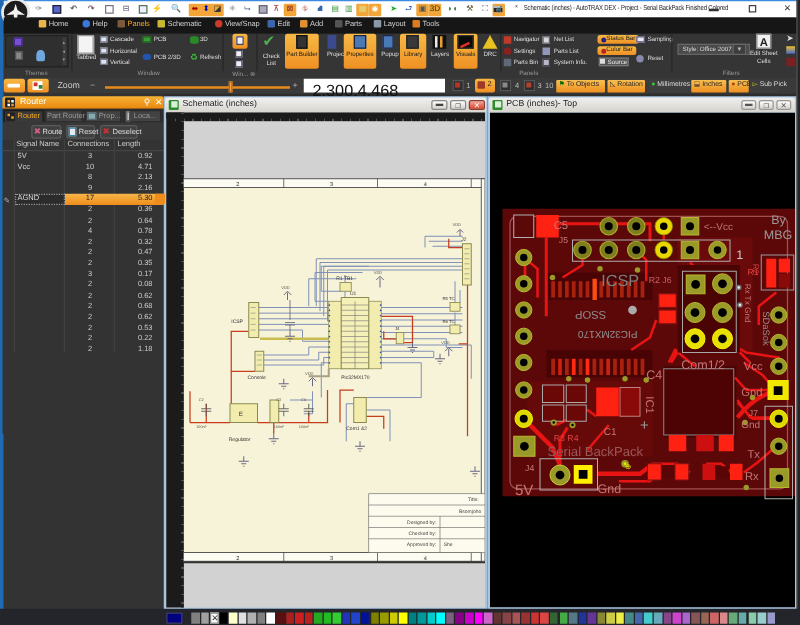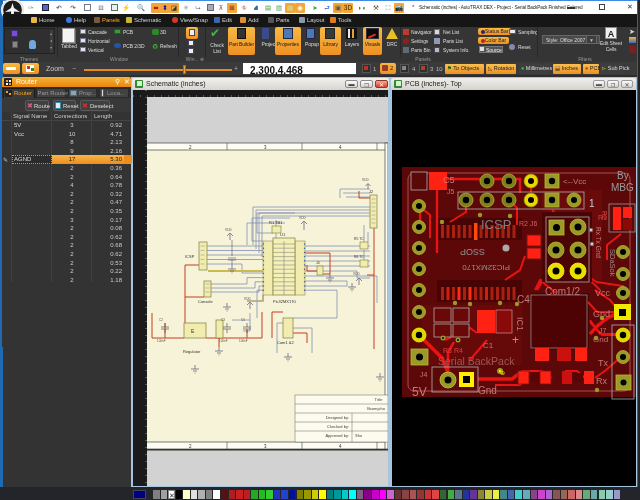--- a/index.html
+++ b/index.html
@@ -195,21 +195,21 @@
   <div class="abs obtn" style="left:22px;top:1px;width:17px;height:11px;"></div>
   <div class="abs" style="left:26px;top:3px;width:8px;height:7px;background:#fff;"></div>
   <div class="abs" style="left:27px;top:4px;width:3px;height:3px;background:#c33;"></div>
     <div class="abs" style="left:31px;top:6px;width:3px;height:3px;background:#383;"></div>
   <div class="abs" style="left:46px;top:3px;font-size:7px;color:#ccc;">Zoom</div>
   <div class="abs" style="left:72px;top:3px;font-size:7px;color:#aaa;">−</div>
   <div class="abs" style="left:84px;top:7px;width:148px;height:1.5px;background:#e88a1a;"></div>
   <div class="abs" style="left:183px;top:3px;width:3px;height:9px;background:#f0a040;border:1px solid #b86a10;"></div>
   <div class="abs" style="left:234px;top:3px;font-size:7px;color:#aaa;">+</div>
   <div class="abs" style="left:243px;top:1px;width:113px;height:11px;background:#fff;"></div>
-  <div class="abs" style="left:250px;top:3px;font-size:10px;font-weight:bold;color:#111;">2.300,4.468</div>
+  <div class="abs" style="left:250px;top:3px;font-size:13px;font-weight:normal;color:#111;">2.300,4.468</div>
   <div class="abs" style="left:362px;top:2px;width:9px;height:9px;background:#2e2e2e;border:1px solid #555;"></div>
   <div class="abs" style="left:364px;top:4px;width:4px;height:4px;background:#c03020;"></div>
   <div class="abs" style="left:373px;top:4px;font-size:6px;color:#bbb;">1</div>
   <div class="abs obtn" style="left:380px;top:1px;width:16px;height:11px;"></div>
   <div class="abs" style="left:382px;top:3px;width:6px;height:6px;background:#a03828;border-radius:1px;"></div>
   <div class="abs" style="left:390px;top:3px;font-size:6px;color:#222;">2</div>
   <div class="abs" style="left:400px;top:2px;width:9px;height:9px;background:#2e2e2e;border:1px solid #555;"></div>
   <div class="abs" style="left:402px;top:4px;width:4px;height:4px;background:#888;"></div>
   <div class="abs" style="left:412px;top:4px;font-size:6px;color:#bbb;">4</div>
   <div class="abs" style="left:419px;top:2px;width:9px;height:9px;background:#2e2e2e;border:1px solid #555;"></div>

